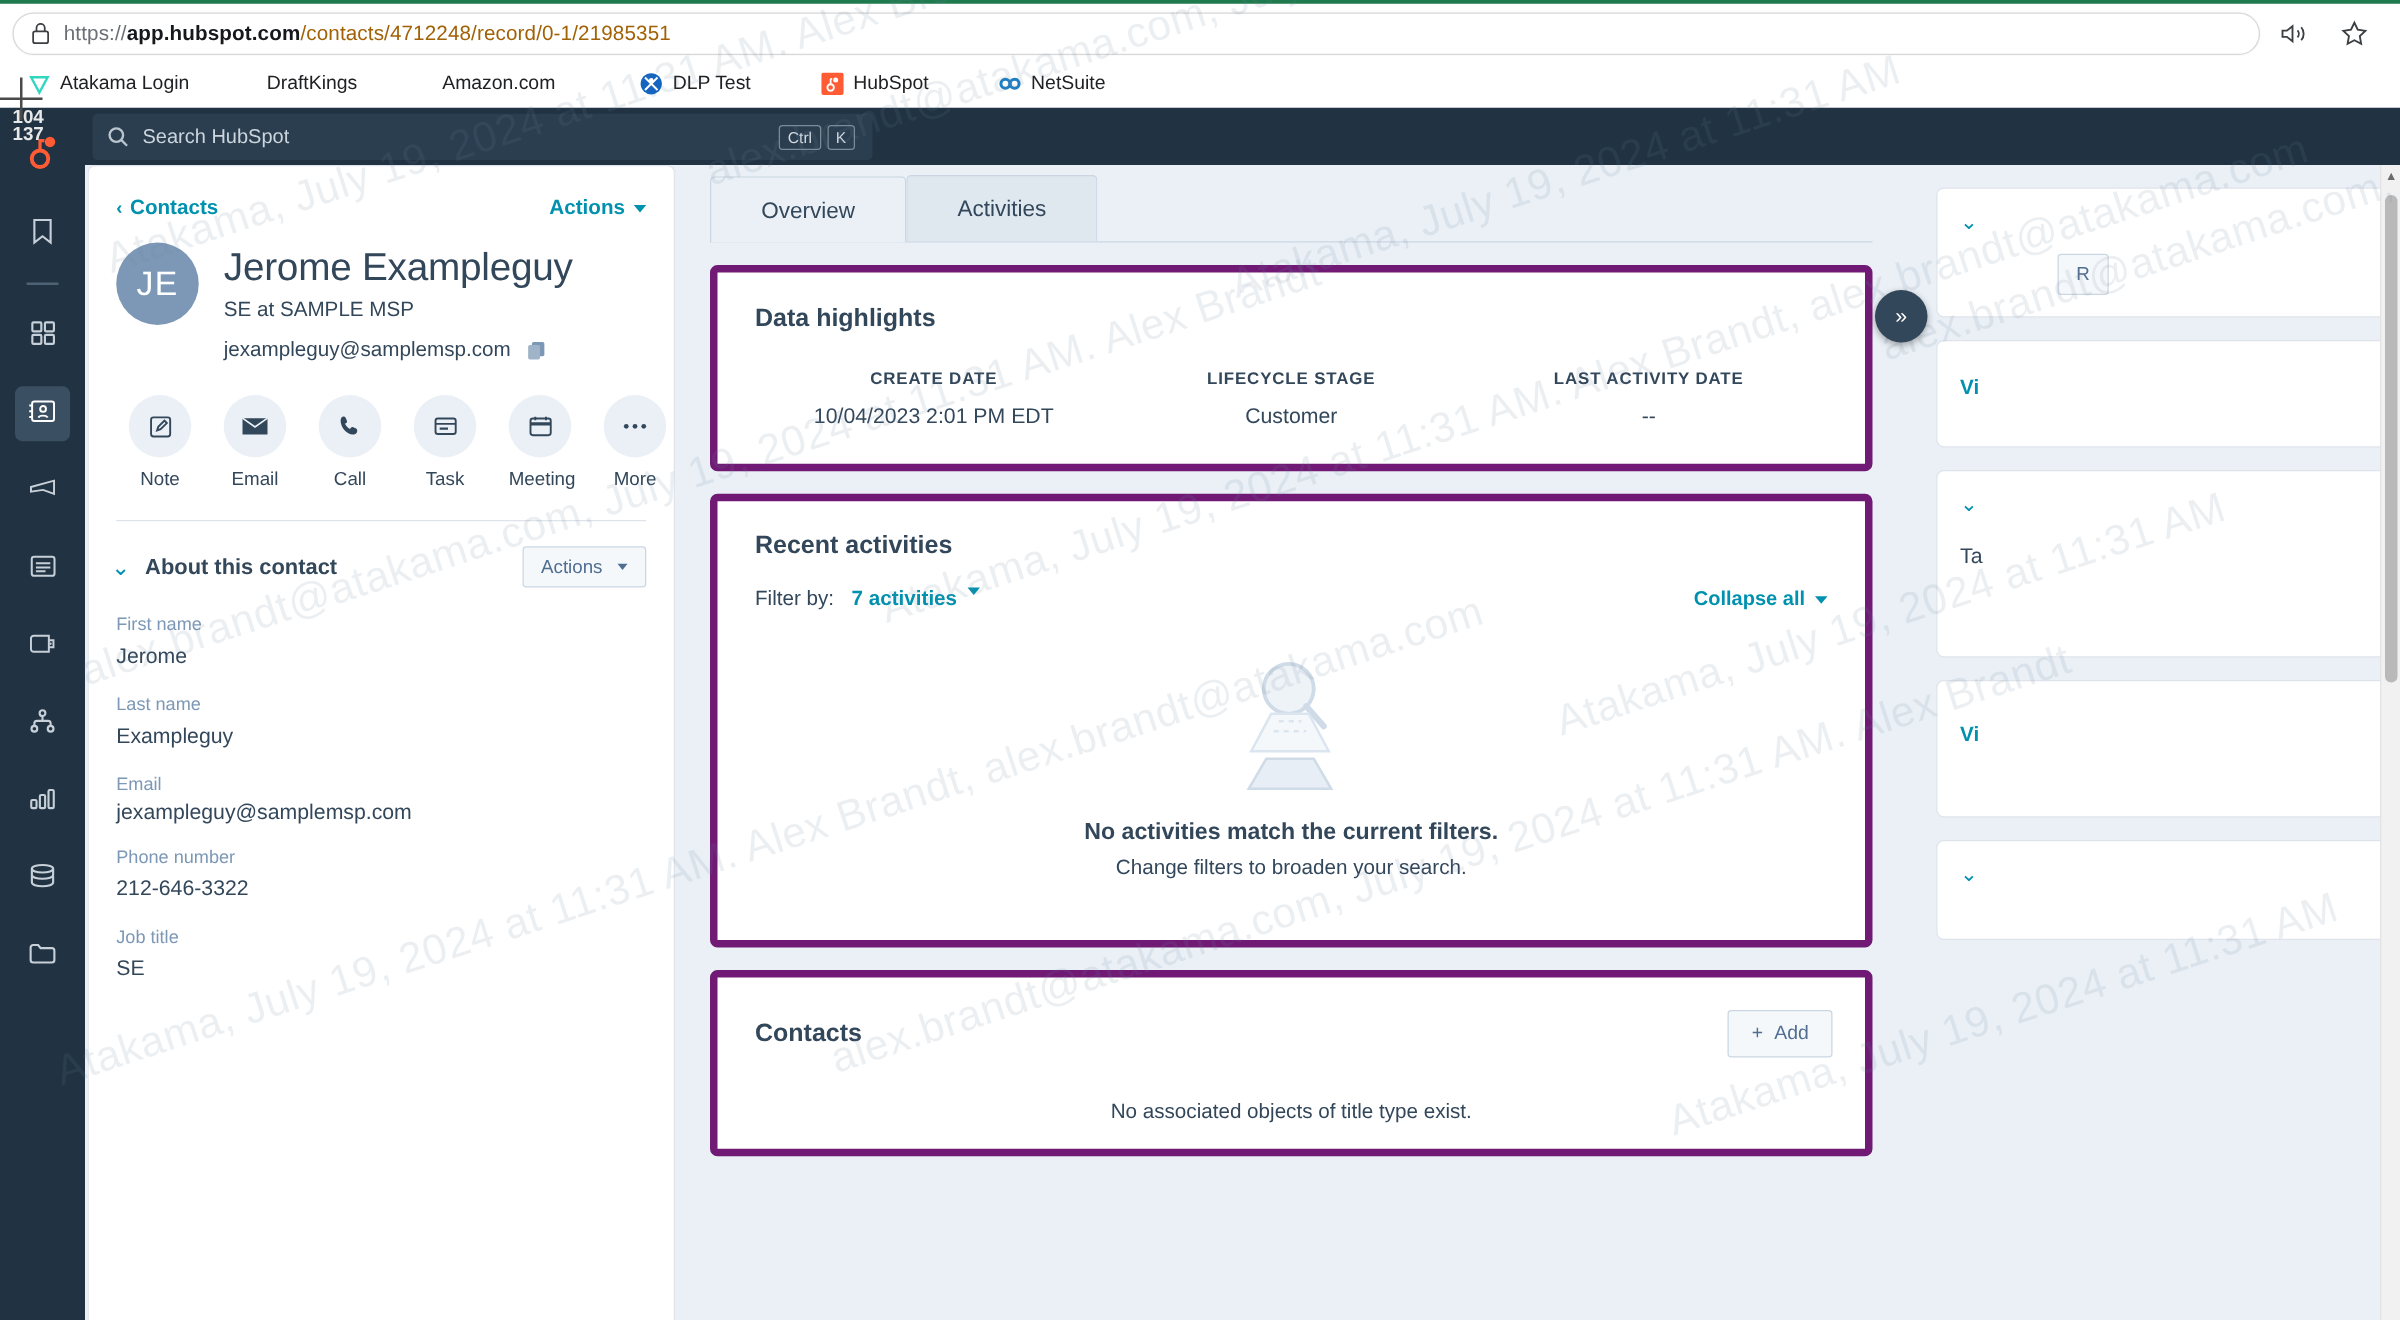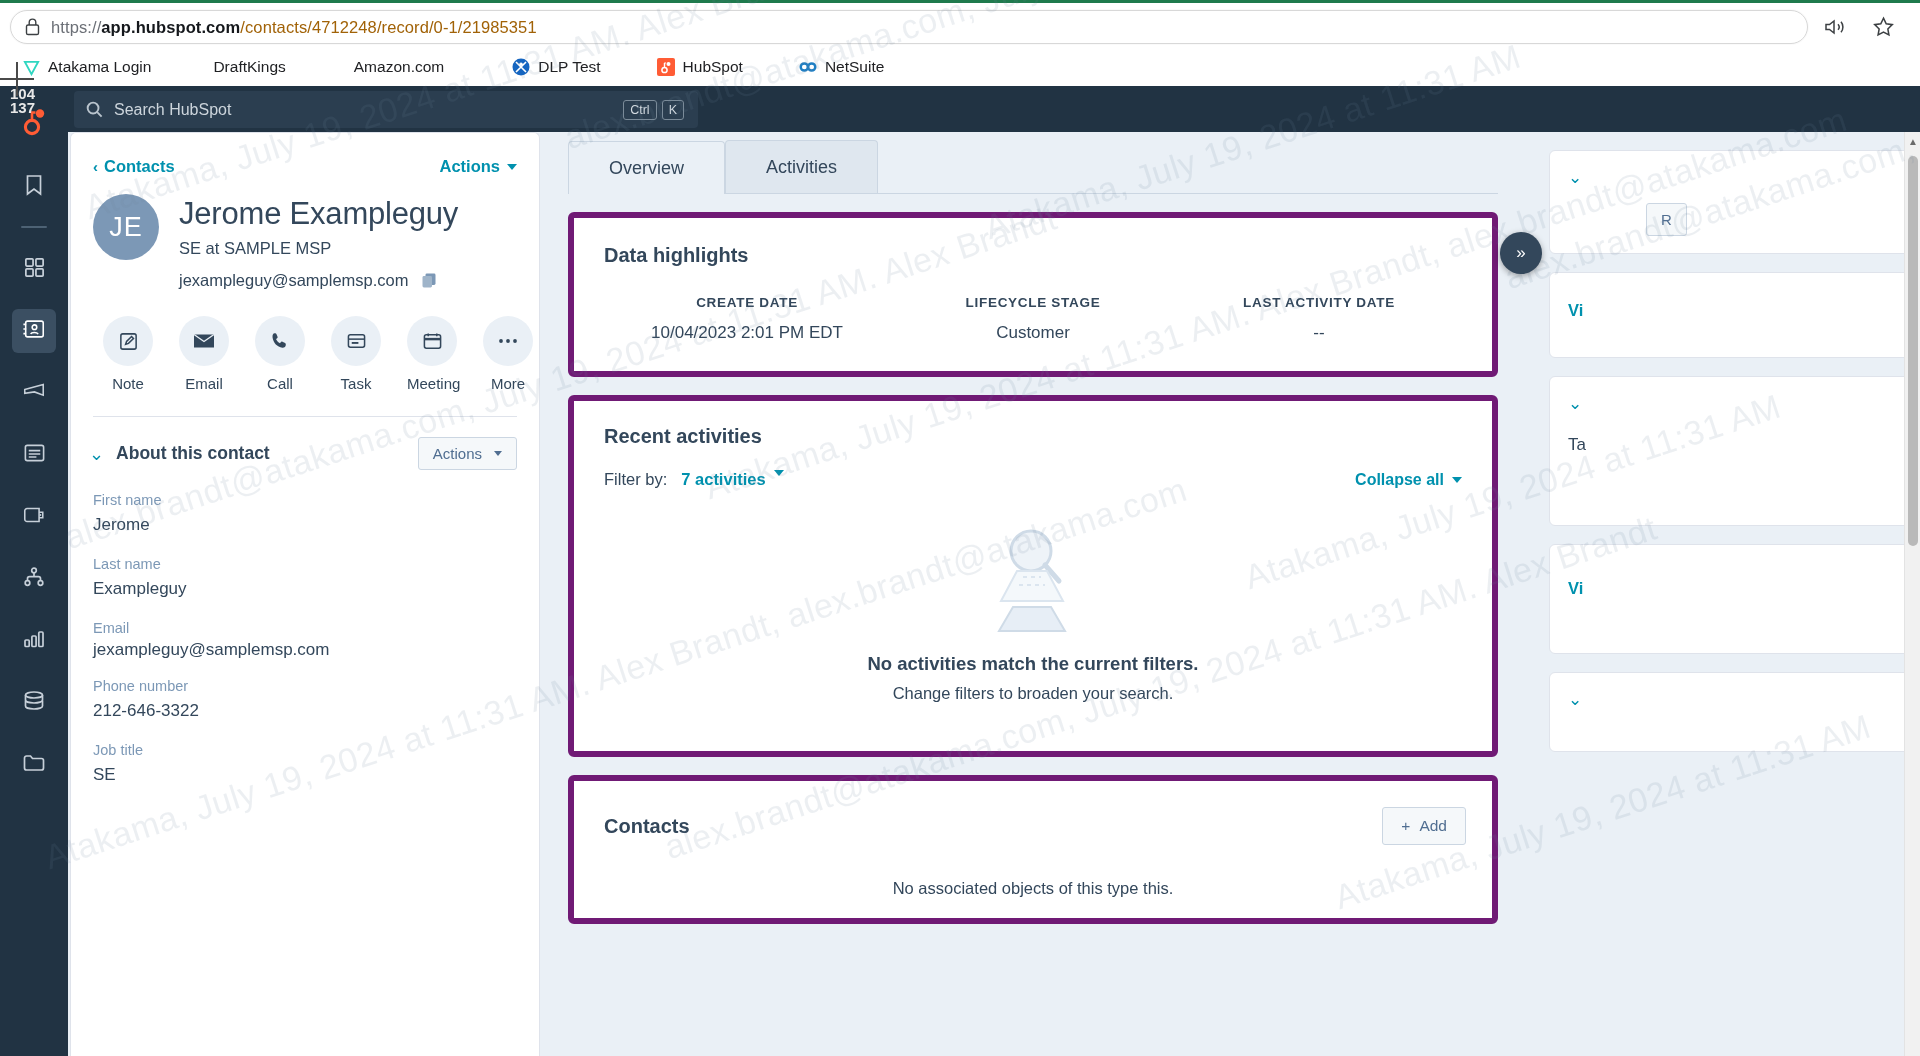--- a/index.html
+++ b/index.html
@@ -645,21 +645,21 @@
       </div>
 
       <div class="card">
         <div class="contacts-card-head">
           <div class="card-title">Contacts</div>
           <div class="btn-add">
             <span>+</span>
             <span>Add</span>
           </div>
         </div>
-        <div class="assoc-empty">No associated objects of this type this.</div>
+        <div class="assoc-empty">No associated objects of title type exist.</div>
       </div>
     </div>
 
     <div class="right-panel">
       <div class="rp-card" style="height:104px;">
         <div class="rp-row">
           <span class="rp-chev">⌄</span>
         </div>
         <div style="position:absolute; top:52px; left:96px;">
           <span class="rp-btn">R</span>

